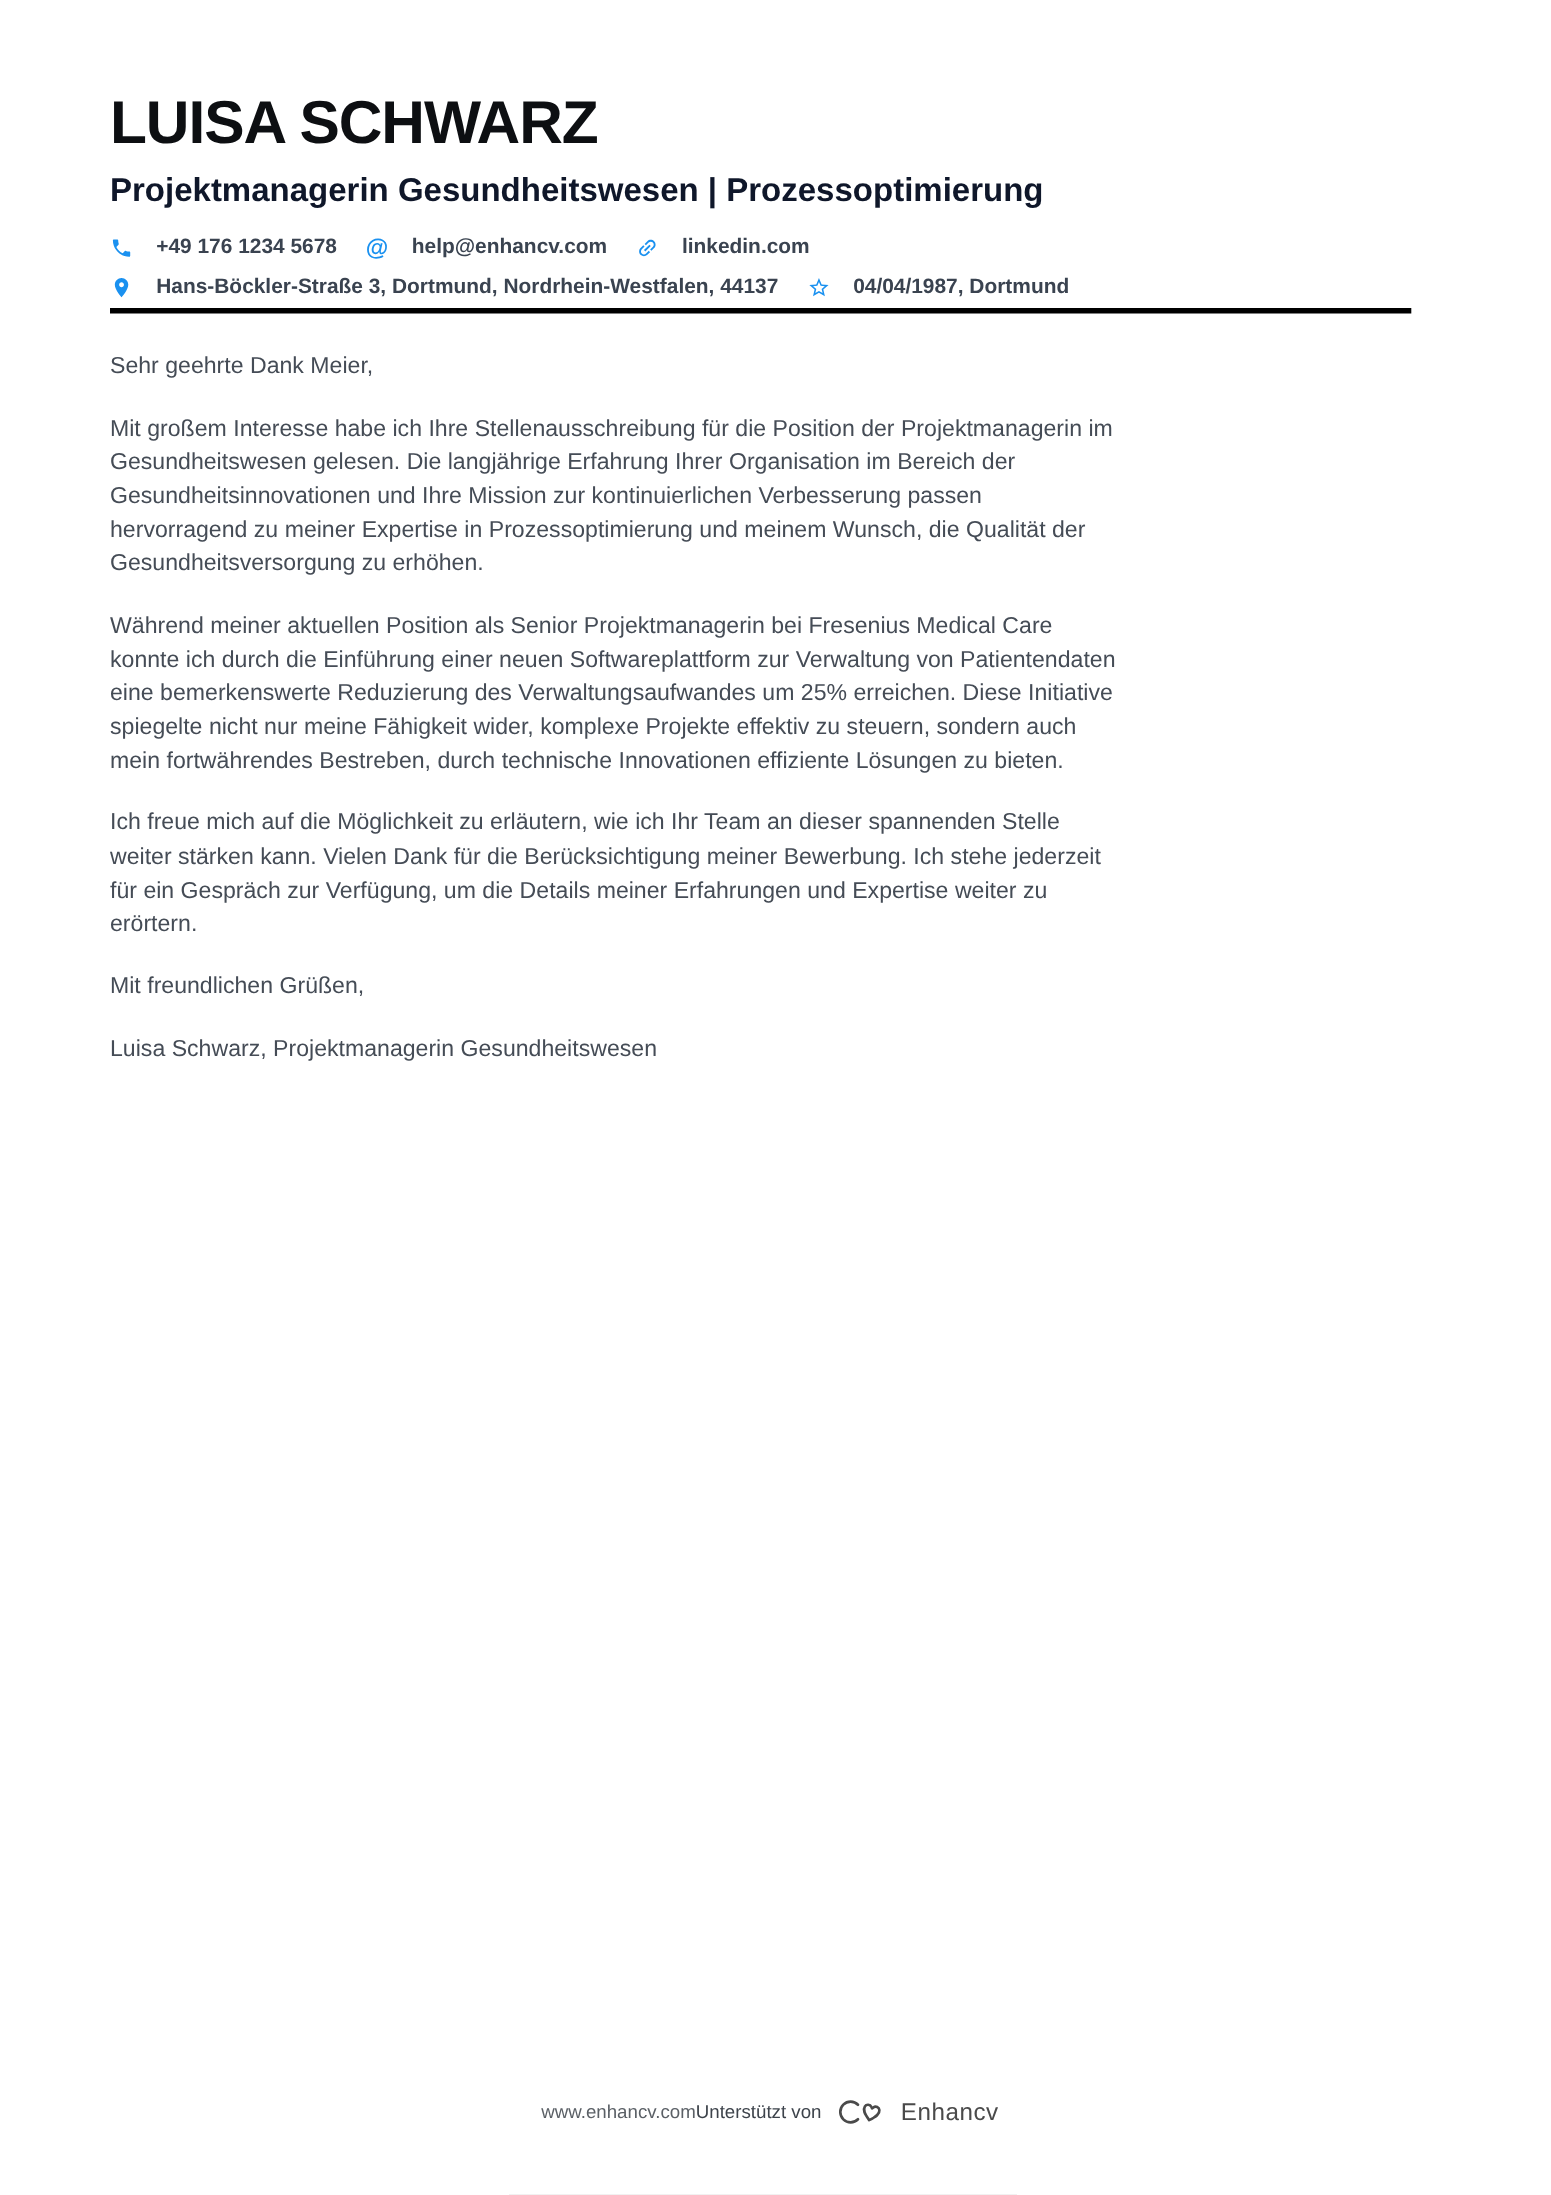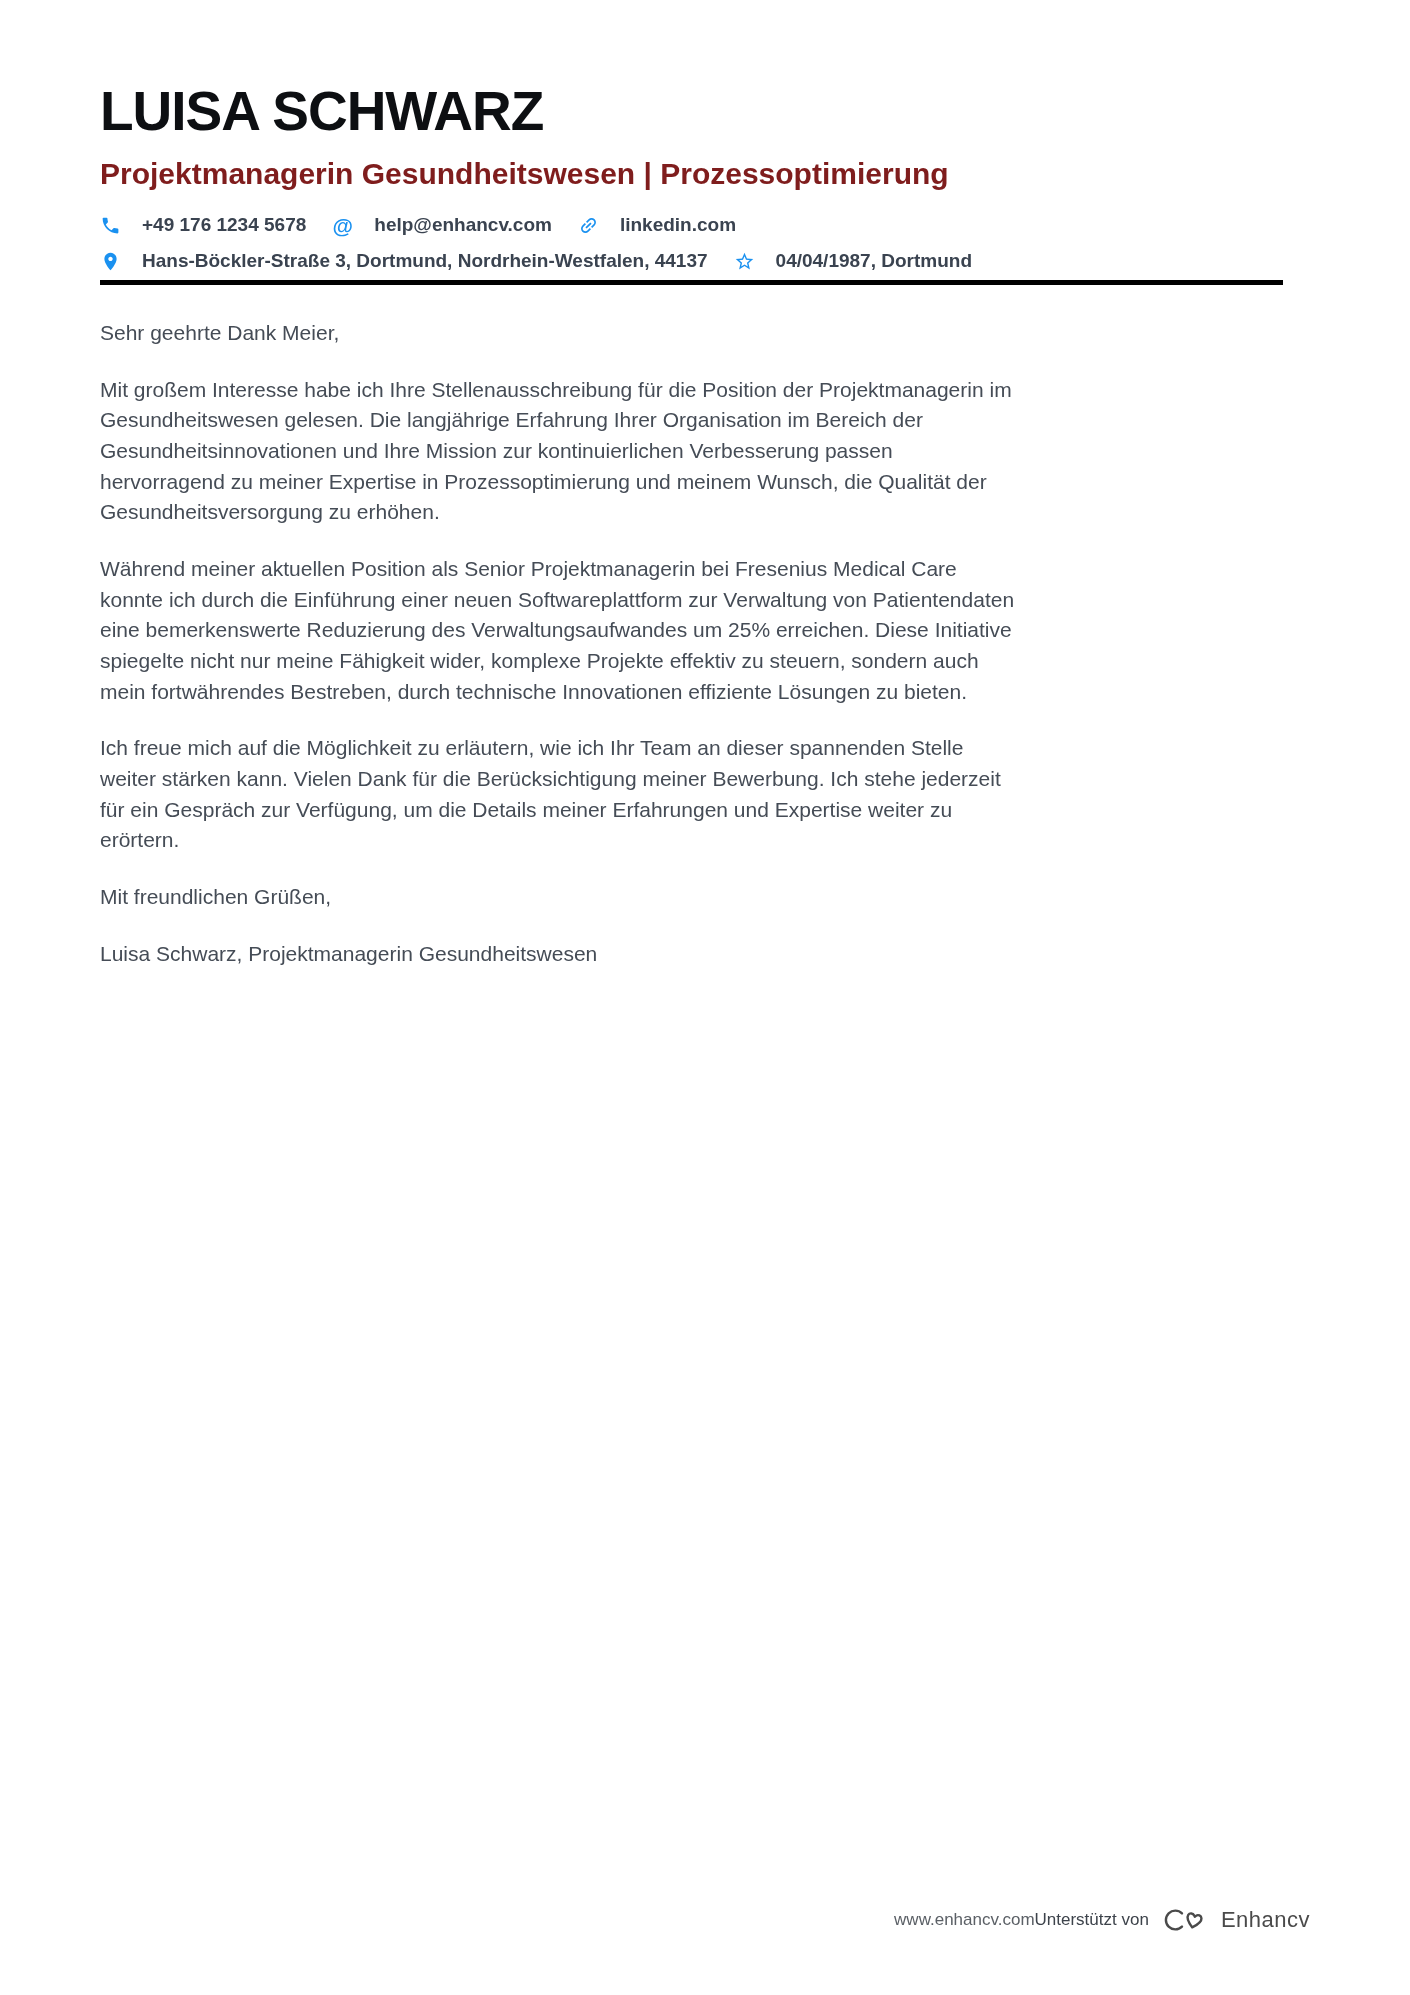--- a/index.html
+++ b/index.html
@@ -14,21 +14,21 @@
   }
   .content { padding:81px 127px 0 100px; }
 
   .name {
     font-size:55px; font-weight:800; letter-spacing:-1px;
     color:#0d0f12; line-height:1.12;
   }
   .job-title {
     margin-top:12px;
     font-size:30px; font-weight:700;
-    color:#7f1d1d; line-height:1.25;
+    color:#0f172a; line-height:1.25;
   }
 
   .contact-rows { margin-top:22px; }
   .contact-row {
     display:flex; align-items:center; flex-wrap:wrap;
     column-gap:26px; row-gap:8px;
   }
   .contact-row + .contact-row { margin-top:14px; }
   .contact-item { display:flex; align-items:center; gap:21px; }
   .contact-item .txt {
@@ -49,21 +49,21 @@
   }
 
   .letter { margin-top:33px; max-width:918px; }
   .letter p {
     font-size:21px; line-height:1.46; color:#454c56;
     margin-bottom:26px;
   }
 
   .footer {
     position:absolute; left:90px; right:100px; bottom:62px;
-    display:flex; justify-content:flex-end; align-items:center;
+    display:flex; justify-content:center; align-items:center;
   }
   .footer-site { font-size:17px; color:#5b6066; text-decoration:none; }
   .footer-brand { display:flex; align-items:center; gap:12px; }
   .powered-by { font-size:17px; color:#3d434b; }
   .brand-logo { width:48px; height:26px; display:inline-flex; }
   .brand-name { font-size:22px; color:#4a4a4a; letter-spacing:0.5px; }
 </style>
 </head>
 <body>
 

